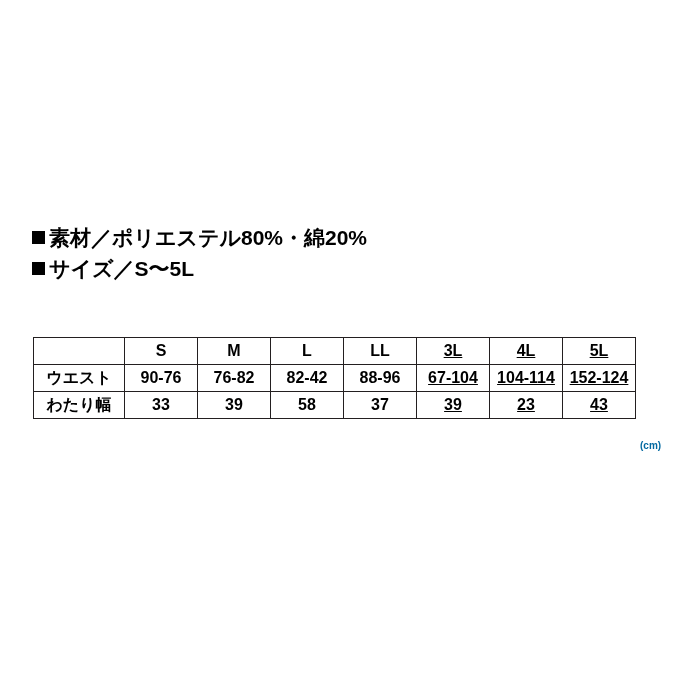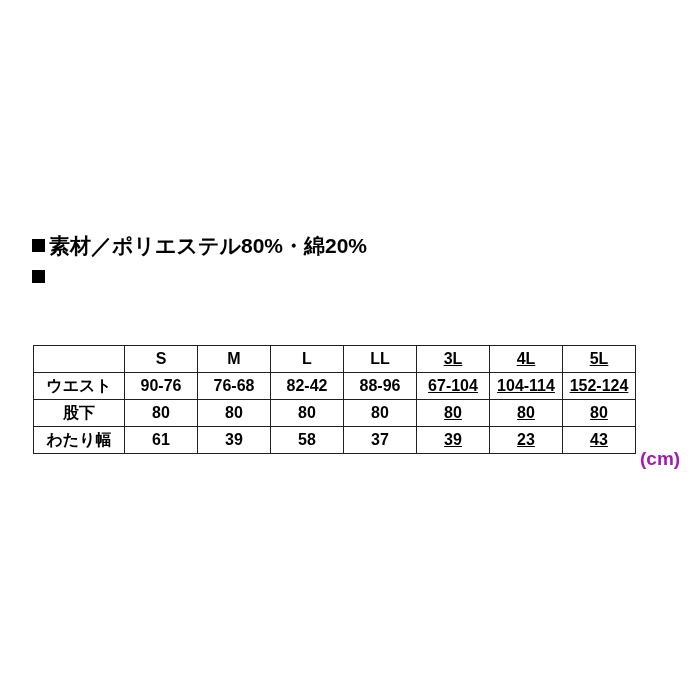--- a/index.html
+++ b/index.html
@@ -12,21 +12,21 @@
     height: 700px;
     font-family: "Liberation Sans", "DejaVu Sans", sans-serif;
     color: #000000;
     position: relative;
     overflow: hidden;
   }
 
   #page {
     position: absolute;
     left: 0;
-    top: 8px;
+    top: 0;
     width: 700px;
     height: 508px;
   }
 
   
   .spec-lines {
     position: absolute;
     left: 32px;
     top: 222px;
     width: 620px;
@@ -82,71 +82,61 @@
     width: 72px;
   }
   td.highlight {
     background: #cfe8f5;
     text-decoration: underline;
   }
   .unit {
     position: absolute;
     left: 640px;
     top: 440px;
-    font-size: 19px;
+    font-size: 10px;
     font-weight: bold;
-    color: #a21caf;
+    color: #0369a1;
   }
 </style>
 </head>
 <body>
 
 <div id="page">
 
   <div class="spec-lines">
     <div class="spec-line"><span class="bullet"></span><span>素材／ポリエステル80%・綿20%</span></div>
-    <div class="spec-line"><span class="bullet"></span></div>
+    <div class="spec-line"><span class="bullet"></span><span>サイズ／S〜5L</span></div>
   </div>
 
   <div class="table-wrap">
     <table class="size-table">
       <tbody>
         <tr>
           <td class="corner rowhead"></td>
           <td class="col">S</td>
           <td class="col">M</td>
           <td class="col">L</td>
           <td class="col">LL</td>
           <td class="col highlight">3L</td>
           <td class="col highlight">4L</td>
           <td class="col highlight">5L</td>
         </tr>
         <tr>
           <td class="rowhead">ウエスト</td>
           <td class="col">90-76</td>
-          <td class="col">76-68</td>
+          <td class="col">76-82</td>
           <td class="col">82-42</td>
           <td class="col">88-96</td>
           <td class="col highlight">67-104</td>
           <td class="col highlight">104-114</td>
           <td class="col highlight">152-124</td>
         </tr>
         <tr>
-          <td class="rowhead">股下</td>
-          <td class="col">80</td>
-          <td class="col">80</td>
-          <td class="col">80</td>
-          <td class="col">80</td>
-          <td class="col highlight">80</td>
-          <td class="col highlight">80</td>
-          <td class="col highlight">80</td>
-        </tr>
-        <tr>
           <td class="rowhead">わたり幅</td>
-          <td class="col">61</td>
+          <td class="col">33</td>
           <td class="col">39</td>
           <td class="col">58</td>
           <td class="col">37</td>
           <td class="col highlight">39</td>
           <td class="col highlight">23</td>
           <td class="col highlight">43</td>
         </tr>
       </tbody>
     </table>
   </div>

